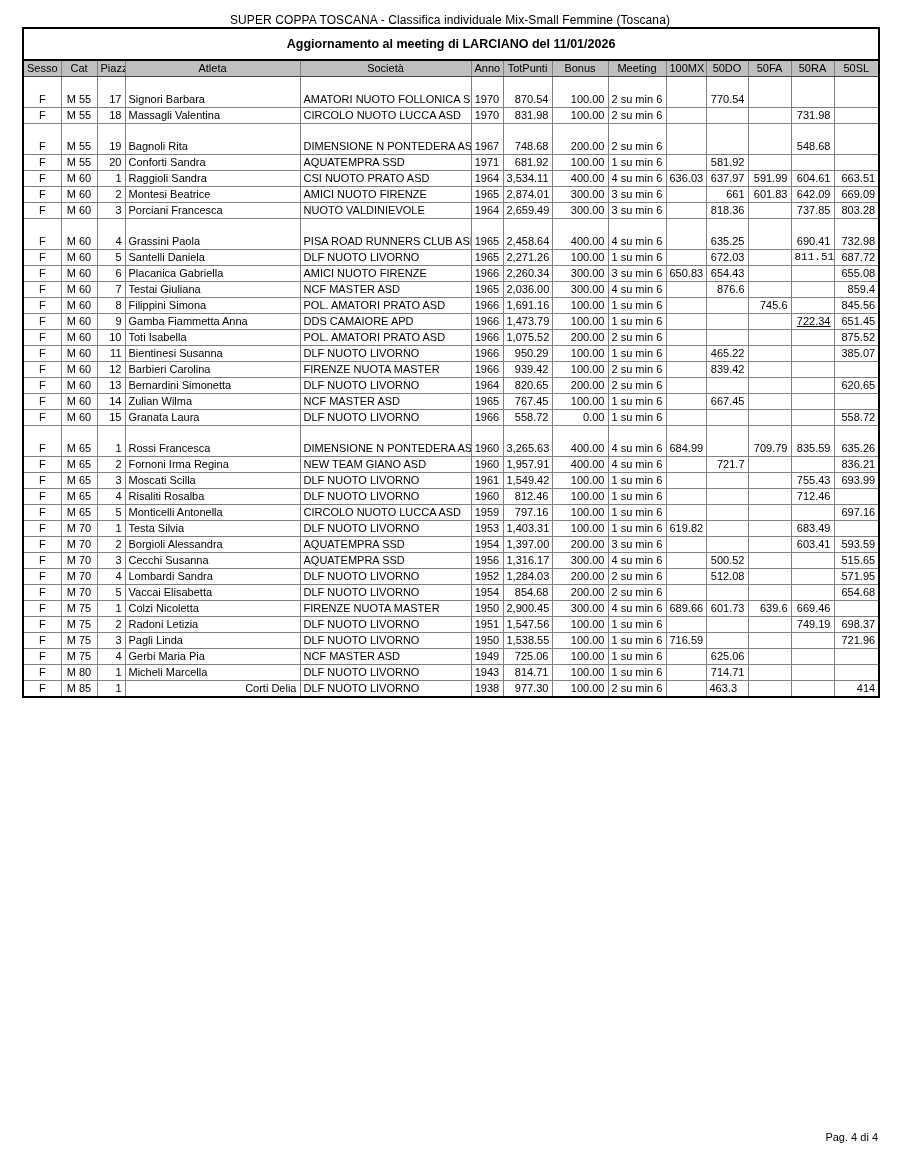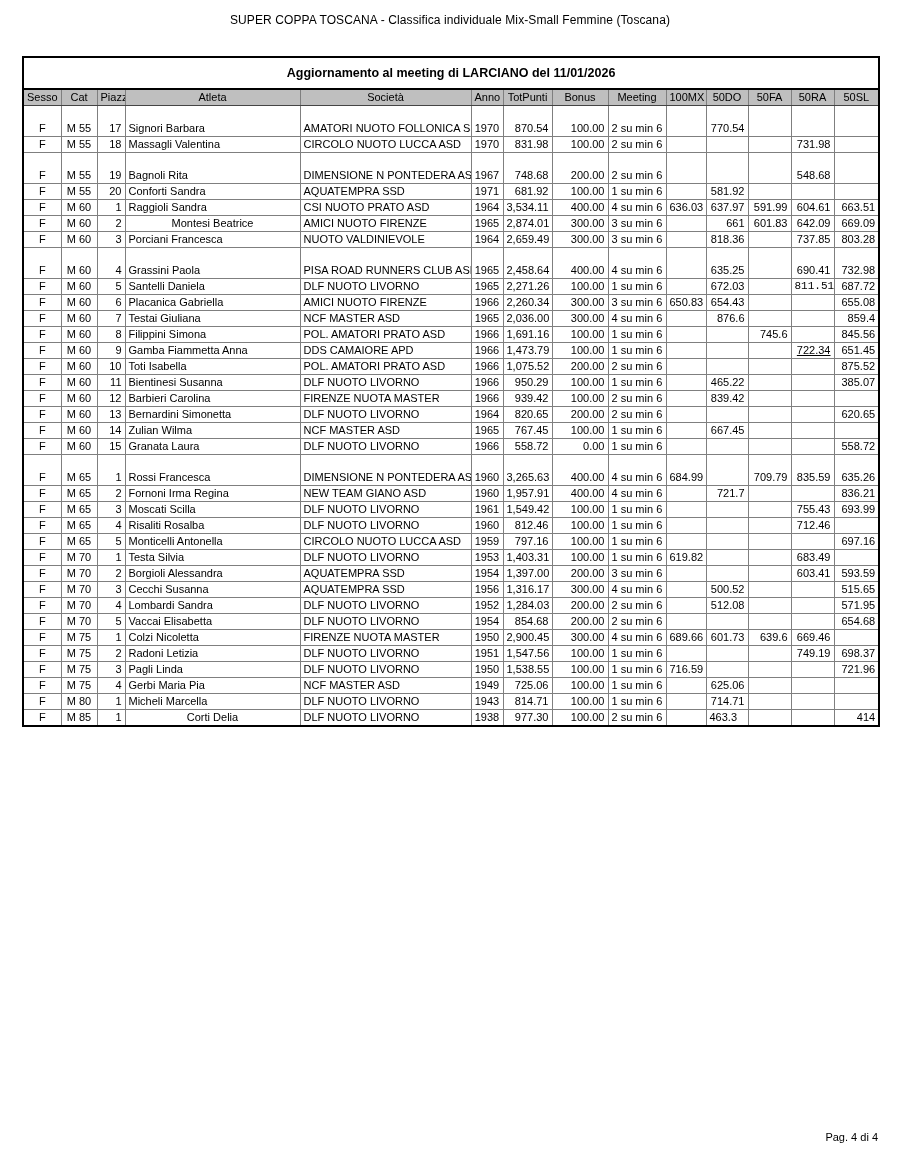--- a/index.html
+++ b/index.html
@@ -19,21 +19,21 @@
   }
   .page-title {
     position: absolute;
     top: 13px; left: 0; width: 100%;
     text-align: center;
     font-size: 12px;
     letter-spacing: 0.1px;
   }
   .table-wrap {
     position: absolute;
-    left: 22px; top: 56px; width: 816px;
+    left: 22px; top: 27px; width: 816px;
   }
   table {
     border-collapse: collapse;
     table-layout: fixed;
     width: 856px;
     border: 2px solid var(--outer-border);
   }
   td, th {
     border: 1px solid var(--grid-border);
     font-size: 11px;
@@ -190,21 +190,21 @@
           <td style="text-align: right;">636.03</td>
           <td style="text-align: right;">637.97</td>
           <td style="text-align: right;">591.99</td>
           <td style="text-align: right;">604.61</td>
           <td style="text-align: right;">663.51</td>
         </tr>
         <tr class="normal">
           <td style="text-align: center;">F</td>
           <td style="text-align: center;">M 60</td>
           <td style="text-align: right;">2</td>
-          <td style="text-align: center; margin-left: 17px;">Montesi Beatrice</td>
+          <td style="text-align: left; margin-left: 17px;">Montesi Beatrice</td>
           <td style="text-align: left;">AMICI NUOTO FIRENZE</td>
           <td style="text-align: center;">1965</td>
           <td style="text-align: right;">2,874.01</td>
           <td style="text-align: right;">300.00</td>
           <td style="text-align: left;">3 su min 6</td>
           <td style="text-align: right;"></td>
           <td style="text-align: right;">661</td>
           <td style="text-align: right;">601.83</td>
           <td style="text-align: right;">642.09</td>
           <td style="text-align: right;">669.09</td>
@@ -654,21 +654,21 @@
           <td style="text-align: right;"></td>
           <td style="text-align: right;">714.71</td>
           <td style="text-align: right;"></td>
           <td style="text-align: right;"></td>
           <td style="text-align: right;"></td>
         </tr>
         <tr class="normal">
           <td style="text-align: center;">F</td>
           <td style="text-align: center;">M 85</td>
           <td style="text-align: right;">1</td>
-          <td style="text-align: center;">Corti Delia</td>
+          <td style="text-align: right;">Corti Delia</td>
           <td style="text-align: left;">DLF NUOTO LIVORNO</td>
           <td style="text-align: center;">1938</td>
           <td style="text-align: right;">977.30</td>
           <td style="text-align: right;">100.00</td>
           <td style="text-align: left;">2 su min 6</td>
           <td style="text-align: right;"></td>
           <td style="">463.3</td>
           <td style="text-align: right;"></td>
           <td style="text-align: right;"></td>
           <td style="text-align: right;">414</td>

